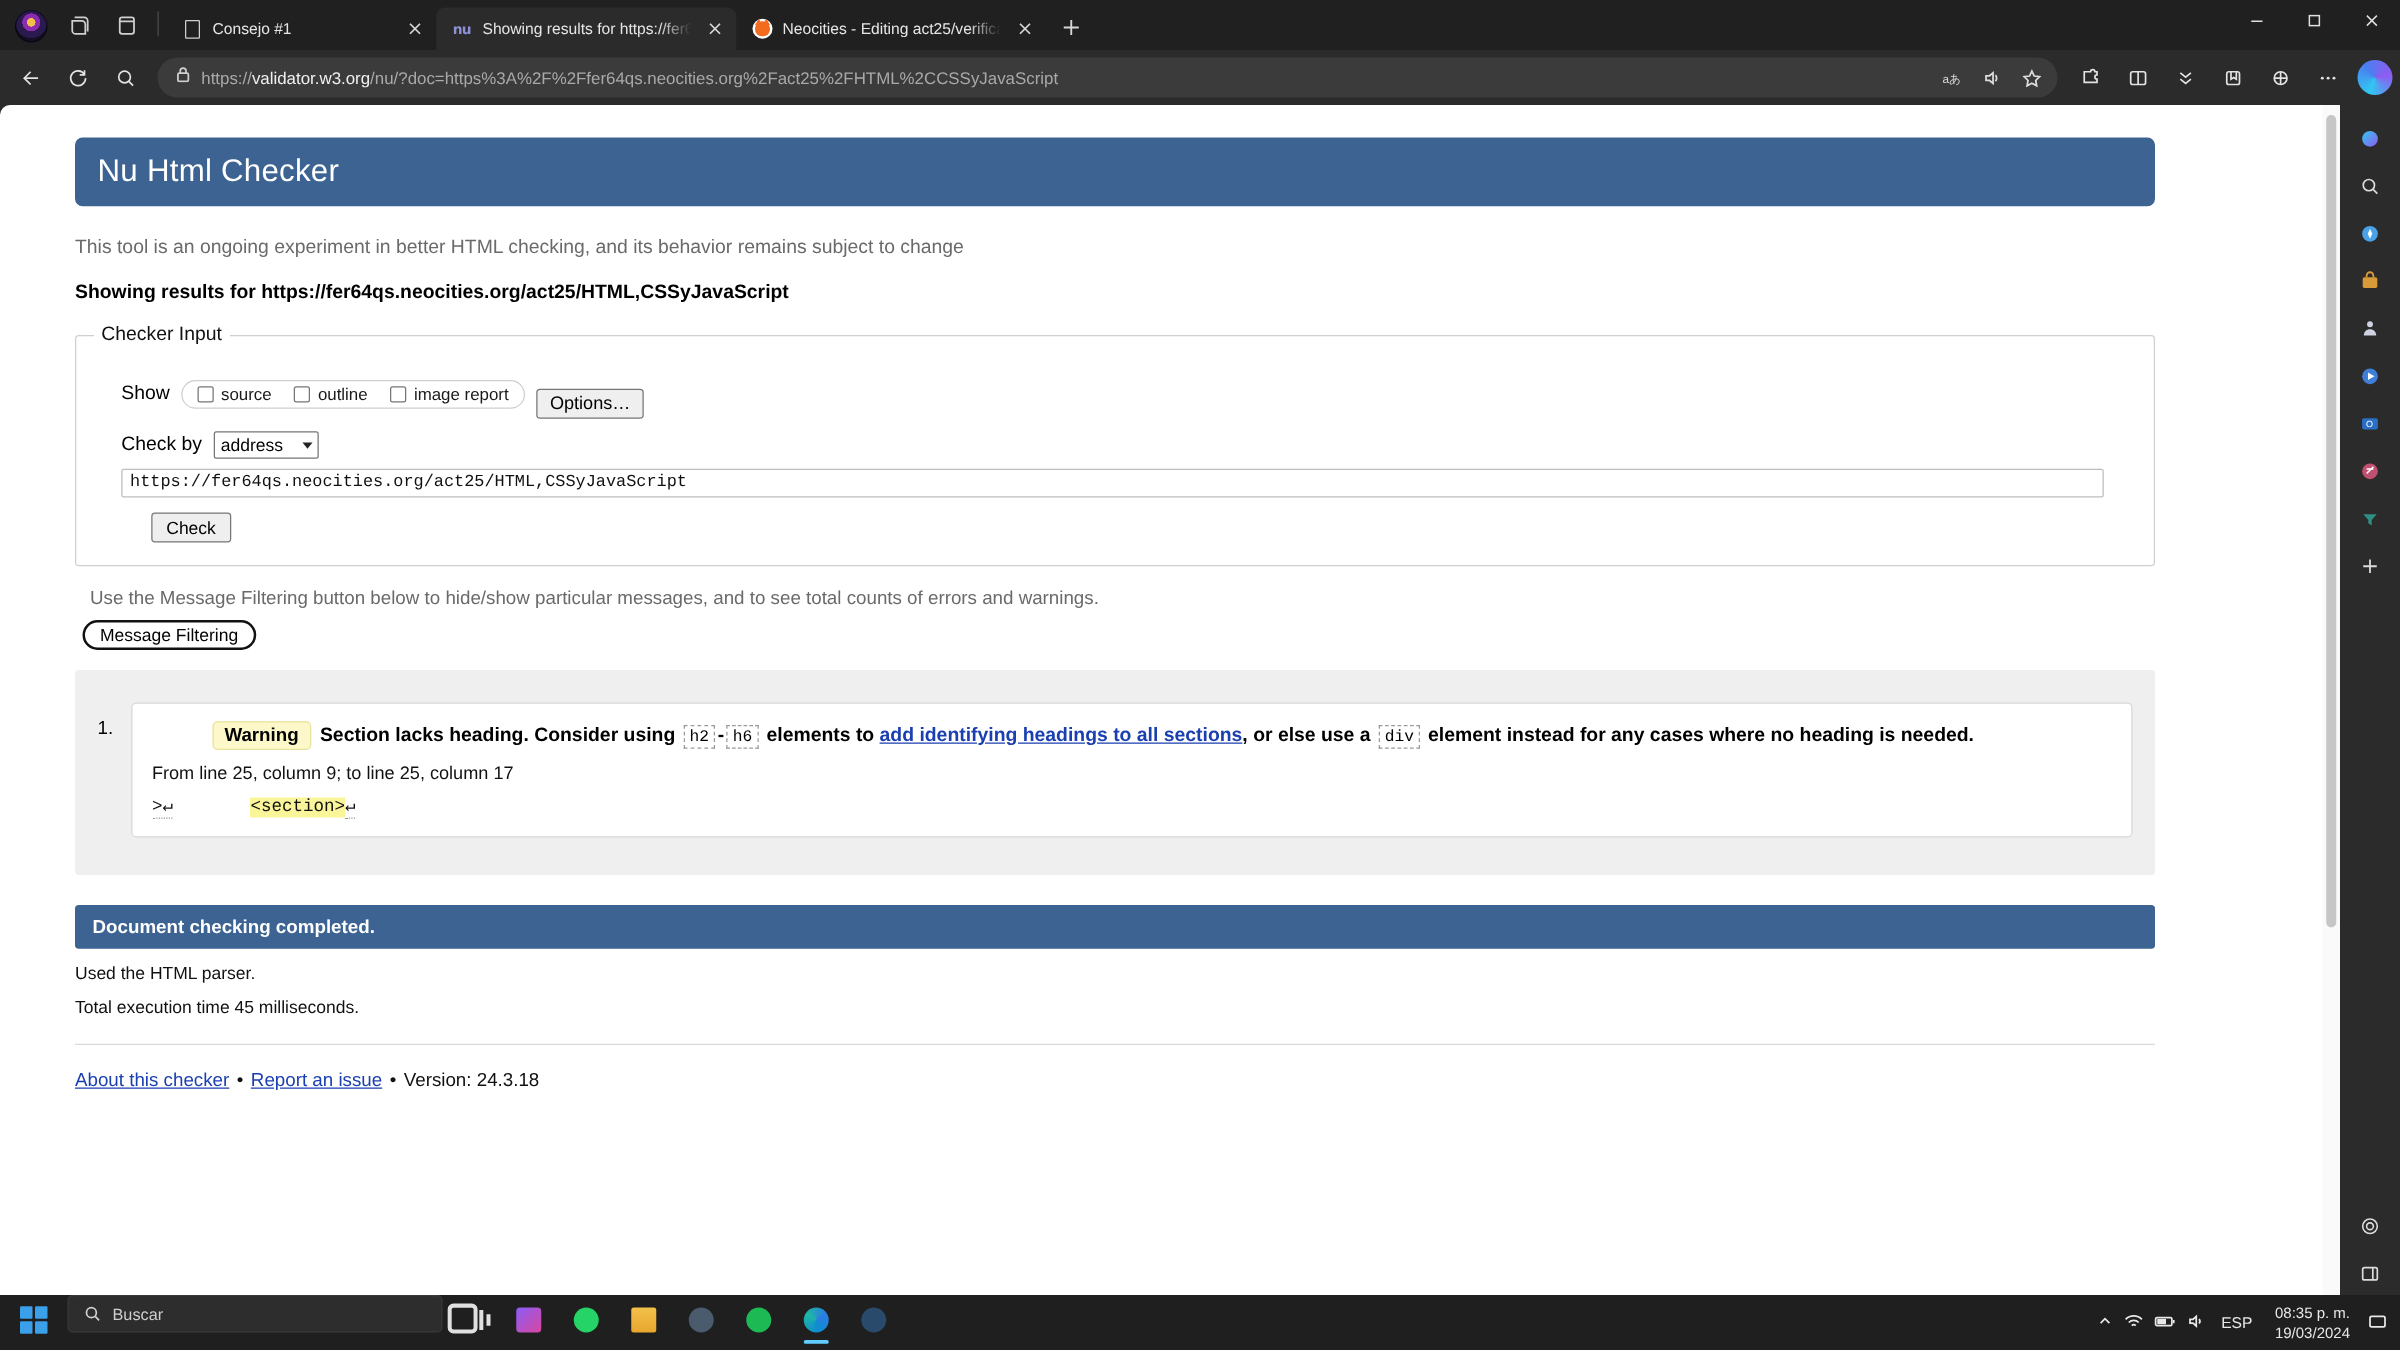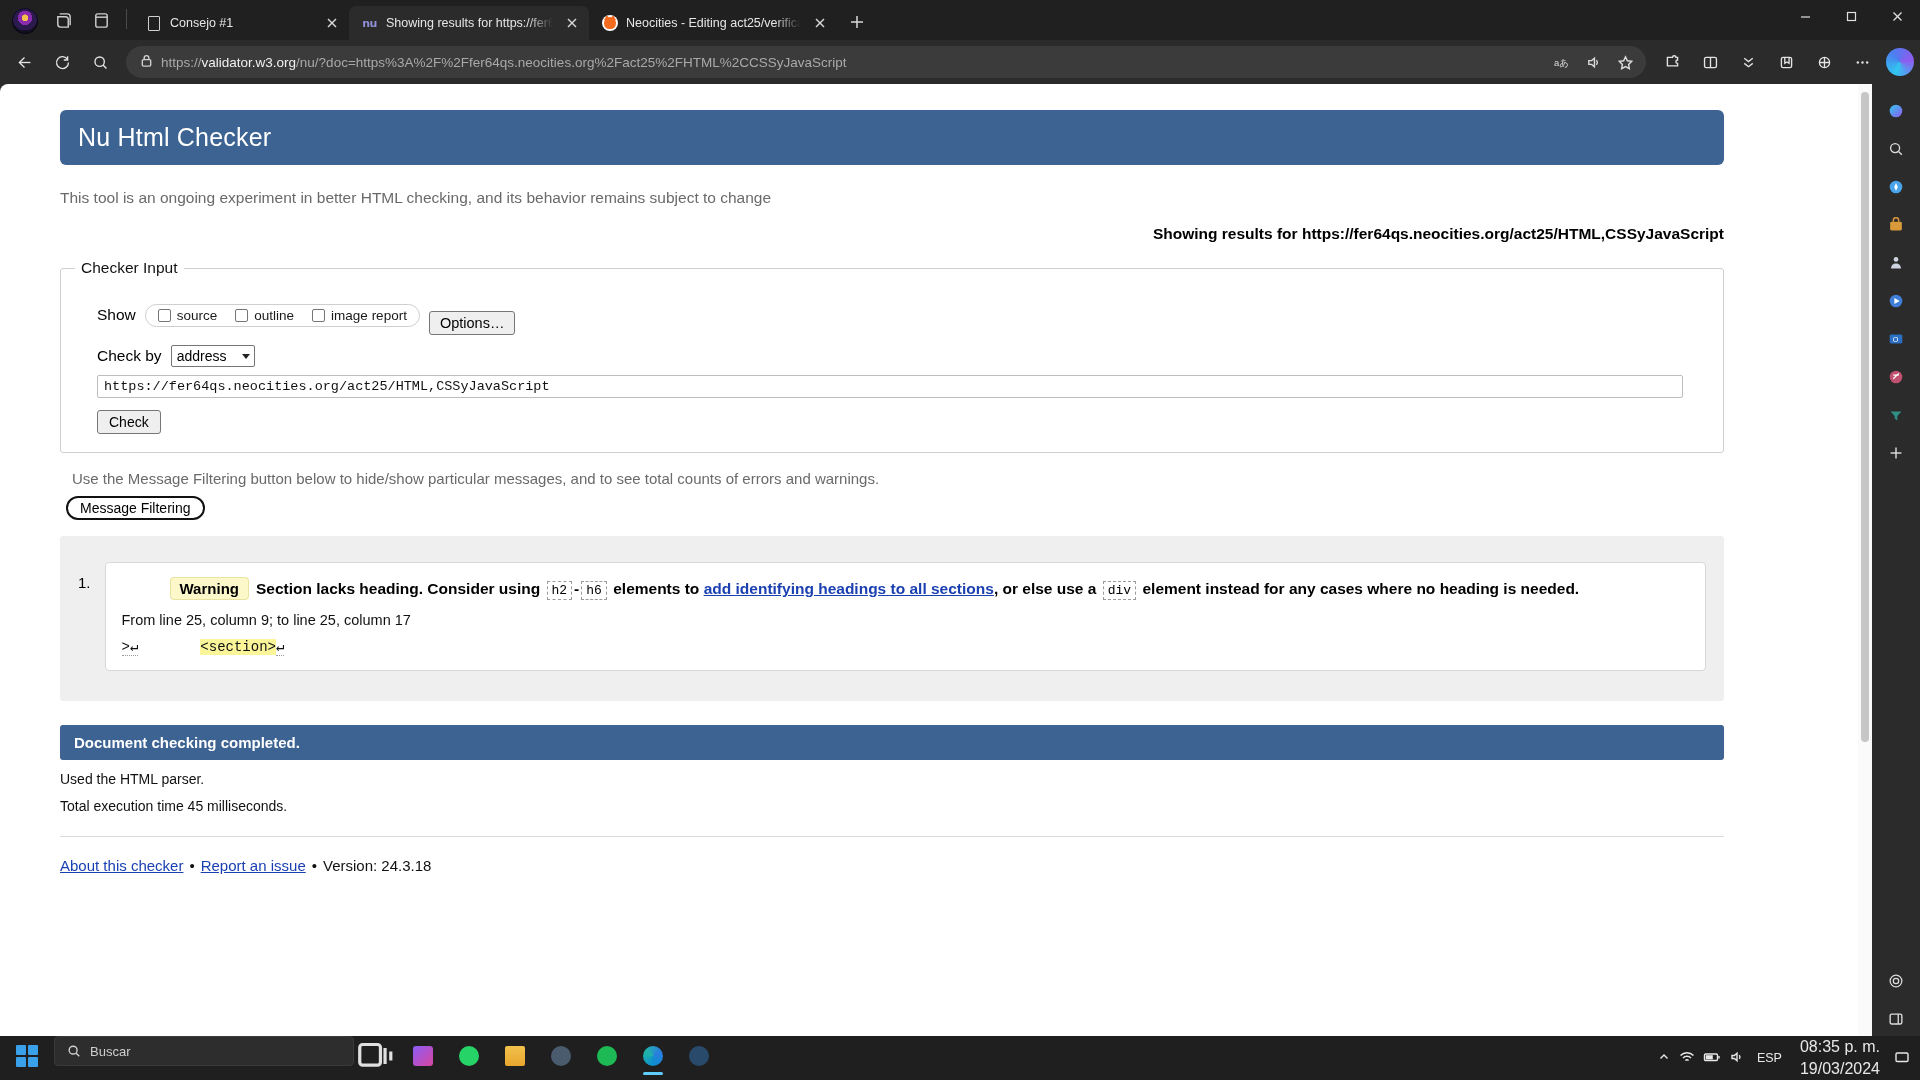--- a/index.html
+++ b/index.html
@@ -103,21 +103,21 @@
   .ebtn svg { width: 18px; height: 18px; }
   .ebtn.spacer { margin-top: auto; }
 
   
   .nu { padding: 26px 56px 0 60px; font-size: 15px; color: #000; max-width: 1780px; }
   .nu-banner {
     background: #3c6392; color: #fff; border-radius: 6px;
     padding: 13px 18px; font-size: 25px; font-weight: 400; letter-spacing: .2px;
   }
   .nu-sub { color: #6a6a6a; font-size: 15.5px; margin: 24px 0 0 0; }
-  .nu-showing { font-weight: 700; font-size: 15.5px; margin: 18px 0 0 0; color: #000; text-align: right; }
+  .nu-showing { font-weight: 700; font-size: 15.5px; margin: 18px 0 0 0; color: #000; }
 
   fieldset.checker {
     border: 1px solid #cfcfcf; border-radius: 3px; margin: 16px 0 0 0; padding: 8px 14px 18px 14px;
   }
   fieldset.checker legend { font-size: 15.5px; padding: 0 6px; color: #111; }
 
   .form-row { display: flex; align-items: center; gap: 9px; margin: 10px 0 0 22px; }
   .lbl { font-size: 15.5px; }
   .show-group {
     border: 1px solid #cfcfcf; border-radius: 12px; display: flex; align-items: center;
@@ -134,21 +134,21 @@
     padding: 2px 4px 2px 5px; font-size: 14px; display: inline-flex; align-items: center; gap: 16px;
   }
   .select-std .caret { width:0; height:0; border-left:4px solid transparent; border-right:4px solid transparent; border-top:5px solid #222; }
   .url-input {
     margin: 8px 0 0 22px; width: calc(100% - 48px); height: 23px;
     border: 1px solid #bdbdbd; border-radius: 2px; background: #fff;
     font-family: "Liberation Mono", monospace; font-size: 13.5px; color: #111;
     display: flex; align-items: center; padding: 0 6px;
   }
   .check-row { margin: 12px 0 0 22px; }
-  .btn-check { background: #efefef; border: 1px solid #767676; border-radius: 3px; padding: 3px 11px; font-size: 14px; }
+  .btn-check { background: #efefef; border: 1px solid #767676; border-radius: 3px; padding: 3px 11px; font-size: 14px; margin-left: 24px; }
 
   .filter-note { color: #6a6a6a; font-size: 15px; margin: 17px 0 0 12px; }
   .btn-filter {
     margin: 9px 0 0 6px; display: inline-block;
     border: 2px solid #111; border-radius: 12px; background: #fff;
     padding: 2px 12px; font-size: 14px; color: #000;
   }
 
   .results {
     margin: 16px 0 0 0; background: #efefef; border-radius: 3px; padding: 26px 18px 30px 18px;
@@ -193,21 +193,21 @@
   .start { width: 22px; height: 22px; display: grid; grid-template-columns: 1fr 1fr; grid-gap: 2.5px; }
   .start i { background: #3aa0ea; border-radius: 1px; display:block; }
   .searchbox {
     width: 300px; height: 30px; background: #2d2d2d; border-radius: 4px; display: flex;
     align-items: center; gap: 9px; padding: 0 12px; margin-left: 4px; border: 1px solid #3a3a3a;
   }
   .searchbox span { font-size: 13px; color: #cfcfcf; }
   .searchbox svg { width: 14px; height: 14px; stroke:#cfcfcf; fill:none; stroke-width:1.6; }
   .tray { margin-left: auto; display: flex; align-items: center; gap: 8px; padding-right: 6px; color: #e8e8e8; font-size: 12px; }
   .tray svg { stroke:#e8e8e8; fill:none; stroke-width:1.4; }
-  .clock { text-align: right; line-height: 1.35; font-size: 16px; color: #e8e8e8; padding: 0 6px; }
+  .clock { text-align: right; line-height: 1.35; font-size: 12px; color: #e8e8e8; padding: 0 6px; }
   .tray-lang { font-size: 12.5px; color: #e8e8e8; padding: 0 4px; }
 
   
   .ic-sq { width: 20px; height: 20px; border-radius: 3px; }
   .ic-circle { width: 20px; height: 20px; border-radius: 50%; }
 </style>
 </head>
 <body>
 
 <div class="browser">

